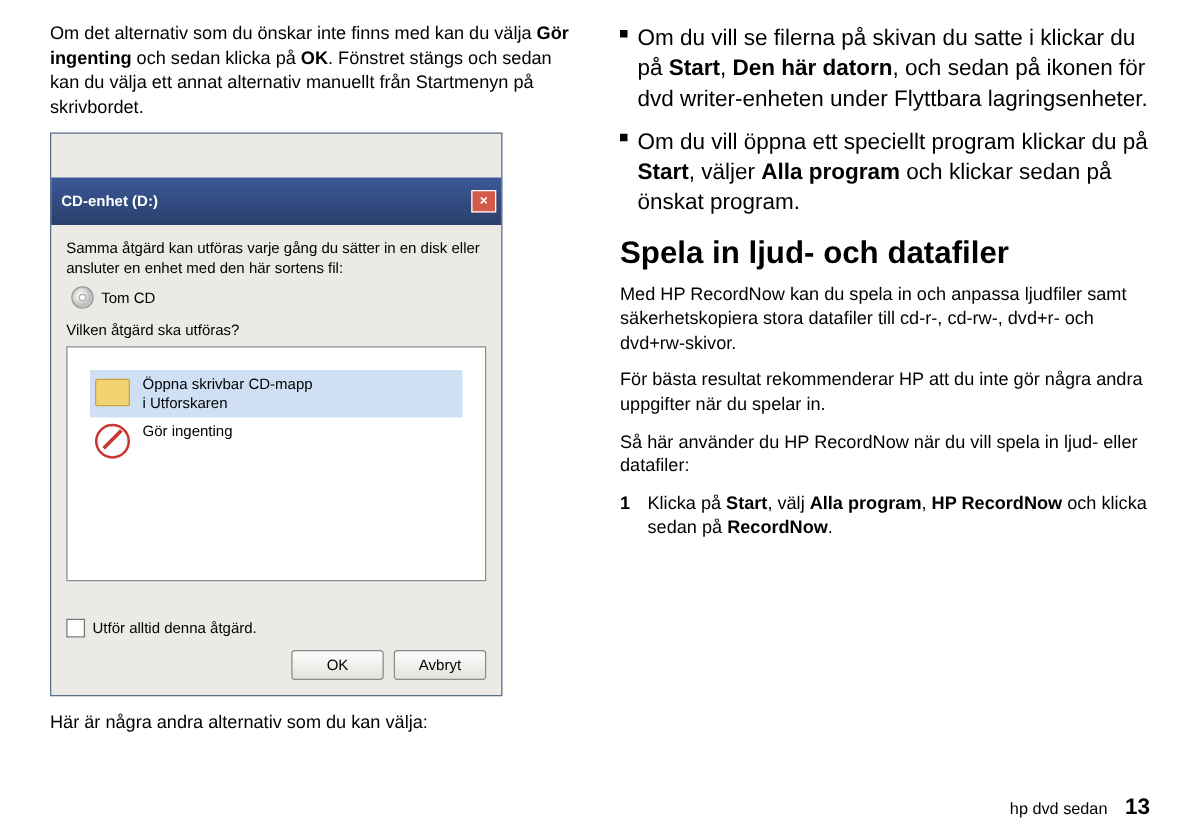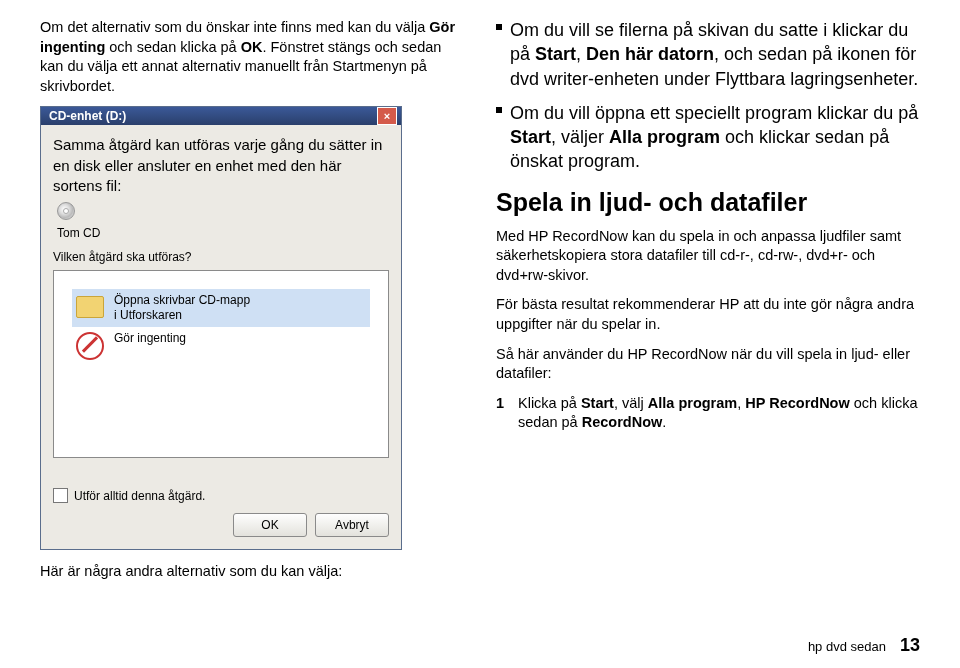--- a/index.html
+++ b/index.html
@@ -56,36 +56,37 @@
     background: #eceae4;
     font-family: Tahoma, Arial, sans-serif;
     font-size: 12px;
     margin-top: 6px;
     margin-bottom: 12px;
   }
   .titlebar {
     display: flex;
     align-items: center;
     justify-content: space-between;
-    height: 18px;
+    height: 38px;
     background: linear-gradient(to bottom, #3b5998, #2a3f6b);
     color: #fff;
     padding: 0 4px 0 8px;
     font-weight: bold;
+    margin-top: 35px;
   }
   .titlebar .close {
     width: 18px; height: 16px;
     background: #d45a4a;
     border: 1px solid #fff;
     display: flex; align-items: center; justify-content: center;
     font-size: 11px; line-height: 1; color: #fff;
   }
   .dlg-body { padding: 10px 12px 12px 12px; color: #000; }
-  .dlg-body .lead { font-size: 15px; line-height: 1.35; margin-bottom: 6px; }
-  .cdrow { display: flex; align-items: flex-start; gap: 6px; margin: 4px 0 10px 4px; flex-direction: column; }
+  .dlg-body .lead { font-size: 12px; line-height: 1.35; margin-bottom: 6px; }
+  .cdrow { display: flex; align-items: center; gap: 6px; margin: 4px 0 10px 4px; }
   .cdrow .cdicon {
     width: 16px; height: 16px; border-radius: 50%;
     background: radial-gradient(circle at 40% 40%, #fff 0%, #ddd 35%, #bbb 60%, #eee 100%);
     border: 1px solid #999; position: relative;
   }
   .cdrow .cdicon::after { content:""; position:absolute; width:4px; height:4px; background:#fff; border:1px solid #aaa; border-radius:50%; top:5px; left:5px;}
   .prompt { font-size: 12px; margin-bottom: 6px; }
   .listbox {
     background: #fff;
     border: 1px solid #8a8a8a;

